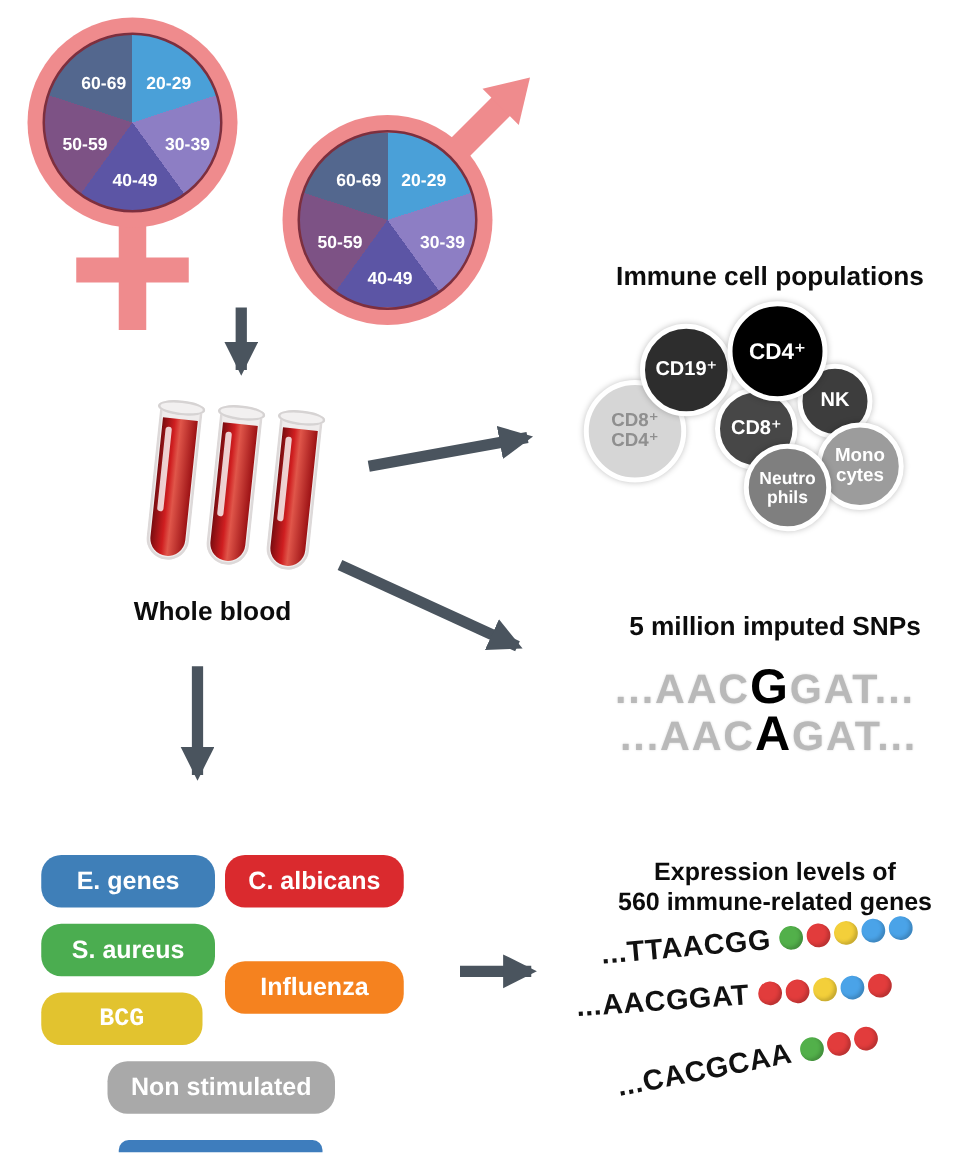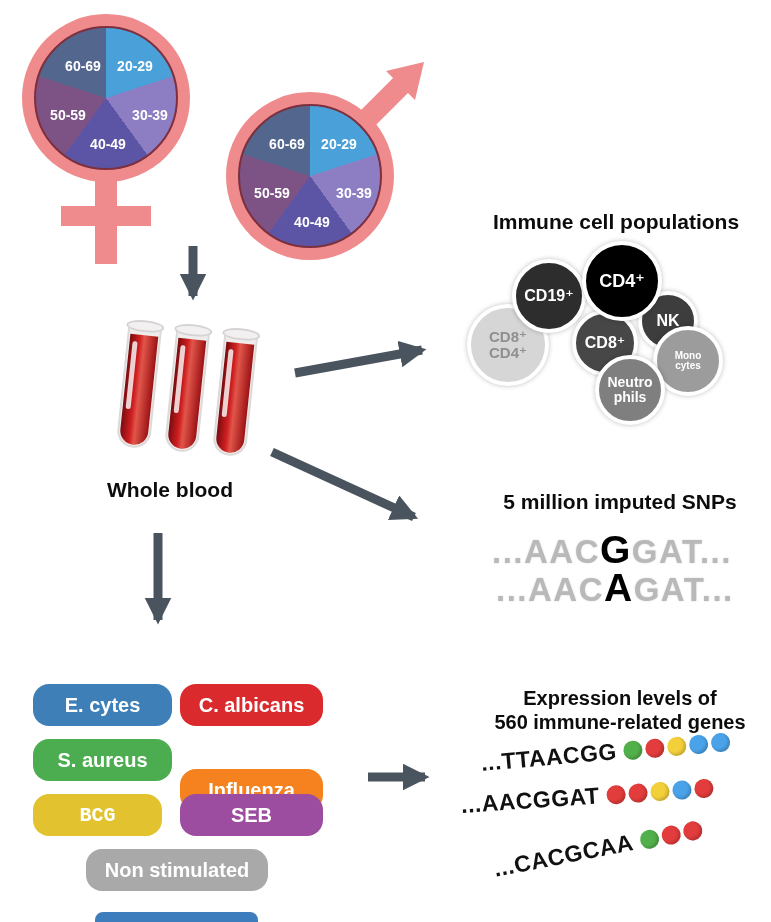--- a/index.html
+++ b/index.html
@@ -169,54 +169,51 @@
 
   <div class="cell" style="left: 467px; top: 304px; width: 82px; height: 82px; font-size: 15px; z-index: 1; background: rgb(214, 214, 214); color: rgb(143, 143, 143);">
     <span>CD8⁺
 CD4⁺</span></div>
   <div class="cell" style="left: 512px; top: 259px; width: 74px; height: 74px; font-size: 16px; z-index: 2; background: rgb(45, 45, 45); color: rgb(255, 255, 255);">
     <span>CD19⁺</span></div>
   <div class="cell" style="left: 638px; top: 291px; width: 60px; height: 60px; font-size: 16px; z-index: 3; background: rgb(61, 61, 61); color: rgb(255, 255, 255);">
     <span>NK</span></div>
   <div class="cell" style="left: 572px; top: 310px; width: 66px; height: 66px; font-size: 16px; z-index: 4; background: rgb(71, 71, 71); color: rgb(255, 255, 255);">
     <span>CD8⁺</span></div>
-  <div class="cell" style="left: 653px; top: 326px; width: 70px; height: 70px; font-size: 10px; z-index: 4; background: rgb(156, 156, 156); color: rgb(255, 255, 255);">
+  <div class="cell" style="left: 653px; top: 338px; width: 70px; height: 70px; font-size: 15px; z-index: 4; background: rgb(156, 156, 156); color: rgb(255, 255, 255);">
     <span>Mono
 cytes</span></div>
   <div class="cell" style="left: 582px; top: 241px; width: 80px; height: 80px; font-size: 18px; z-index: 5; background: rgb(0, 0, 0); color: rgb(255, 255, 255);">
     <span>CD4⁺</span></div>
   <div class="cell" style="left: 595px; top: 355px; width: 70px; height: 70px; font-size: 14px; z-index: 6; background: rgb(127, 127, 127); color: rgb(255, 255, 255);">
     <span>Neutro
 phils</span></div>
 
   <div class="section-title snp-title">5 million imputed SNPs</div>
   <div class="snp-line snp1">
     <span>...AAC</span><span class="hl">G</span><span>GAT...</span>
   </div>
   <div class="snp-line snp2">
     <span>...AAC</span><span class="hl">A</span><span>GAT...</span>
   </div>
 
   <div class="pill p0" style="background: rgb(63, 127, 184);">
-    <span>E. cytes</span>
+    <span>E. genes</span>
     </div>
   <div class="pill p1" style="background: rgb(218, 42, 46);">
     <span>C. albicans</span>
     </div>
   <div class="pill p2" style="background: rgb(75, 173, 80);">
     <span>S. aureus</span>
     </div>
   <div class="pill p3" style="background: rgb(245, 130, 31);">
     <span>Influenza</span>
     </div>
   <div class="pill p4" style="background: rgb(226, 195, 47);">
     <span>BCG</span>
-    </div>
-  <div class="pill p5" style="background: rgb(157, 77, 160);">
-    <span>SEB</span>
     </div>
   <div class="pill p6" style="background: rgb(169, 169, 169);">
     <span>Non stimulated</span>
     </div>
   <div class="cropped-pill" style="background: rgb(62, 125, 189);"></div>
 
   <div class="section-title expr-title">Expression levels of
 560 immune-related genes</div>
   <div class="expr-row r0">
     <span class="seq">...TTAACGG</span>

